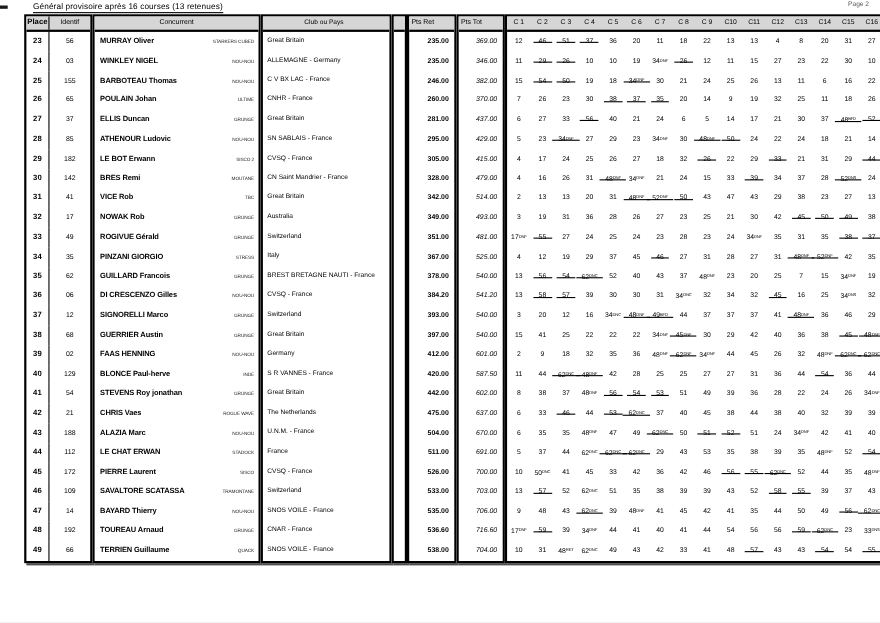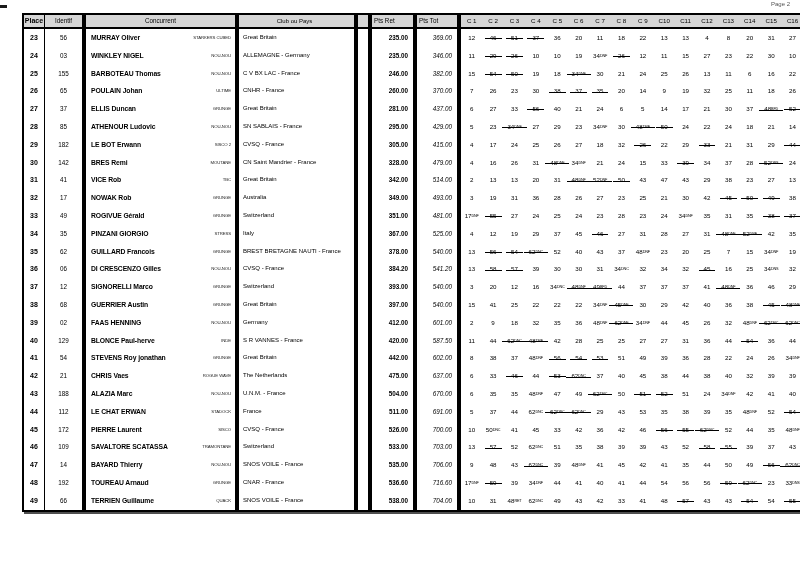--- a/index.html
+++ b/index.html
@@ -30,20 +30,21 @@
         letter-spacing:-.1px;}
   .scv{position:relative;display:inline-block;padding:0 1px;}
   .strk::after{content:"";position:absolute;left:-4px;right:-4px;top:52%;border-top:1px solid #000;}
   .sfx{font-size:3.8px;vertical-align:1.5px;letter-spacing:-.2px;}
 </style>
 </head>
 <body>
 
 <div class="page">
   <div class="scan-mark"></div>
+  <div class="title">Général provisoire après 16 courses (13 retenues)</div>
   <div class="pagelabel">Page 2</div>
 
   <div class="results">
 
     <div class="box">
       <div class="hdr">
         <div class="hcell c-place">Place</div>
         <div class="hcell c-ident bL">Identif</div>
       </div>
       <div id="body-a">

